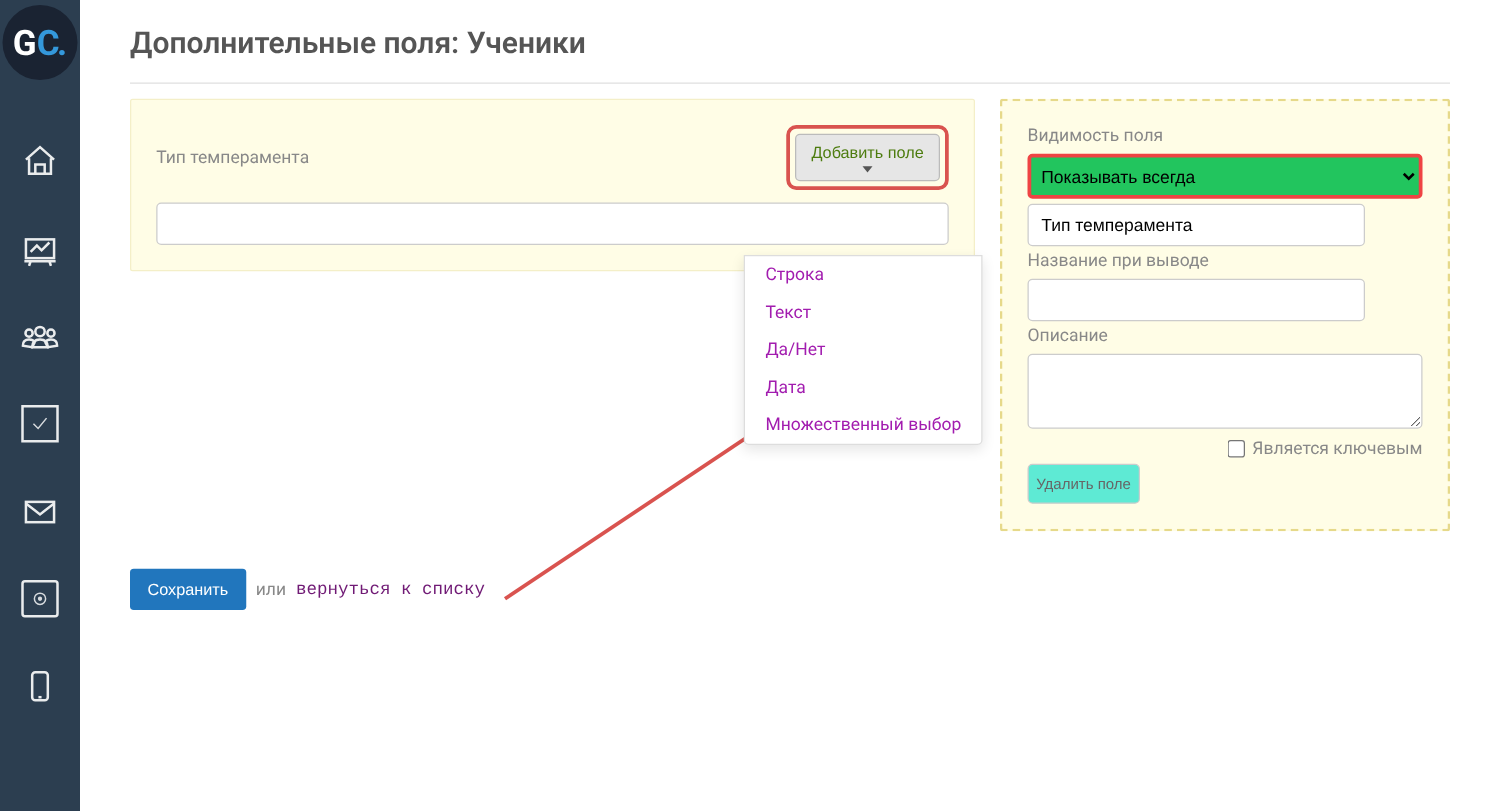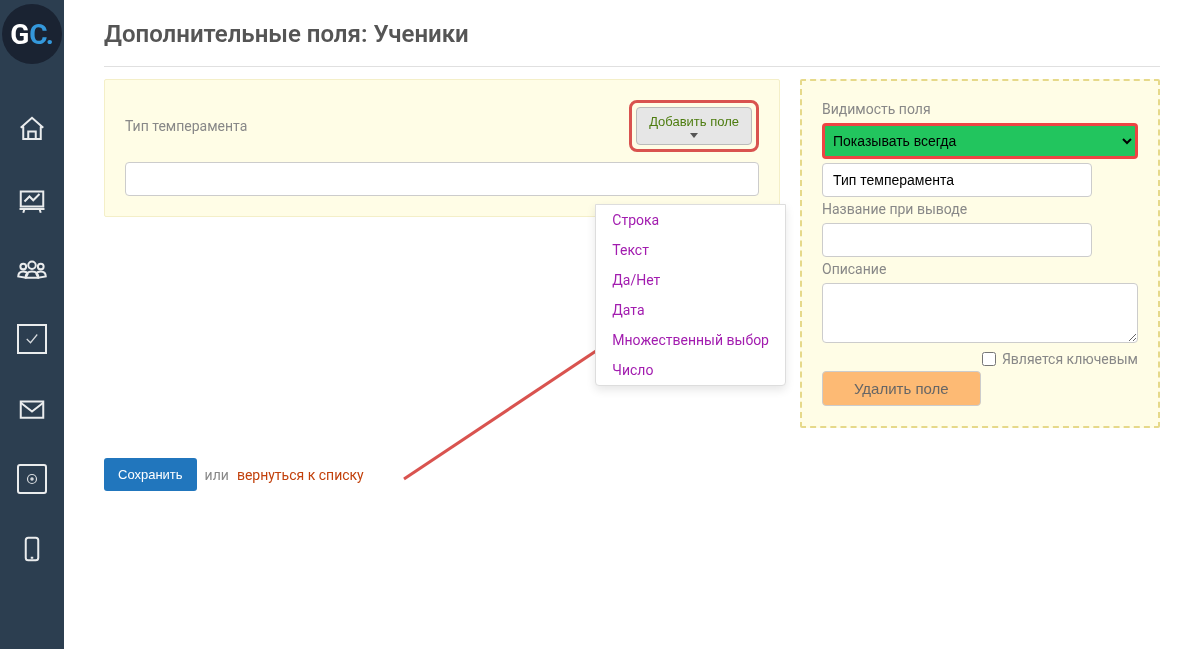--- a/index.html
+++ b/index.html
@@ -145,47 +145,47 @@
       padding: 7px 16px;
       cursor: pointer;
     }
 
     .form-group { margin-bottom: 4px; }
     .form-group label { display: block; color: #888; font-size: 14px; margin-bottom: 6px; }
     .checkbox-row { display: flex; align-items: center; gap: 6px; color: #888; font-size: 14px; justify-content: flex-end; }
     .checkbox-row input { width: 14px; height: 14px; }
 
     .btn-white {
-      background: #fdba74;
+      background: #5eead4;
       border: 1px solid #ccc;
-      padding: 8px 31px;
+      padding: 8px 6px;
       border-radius: 4px;
       color: #666;
       cursor: pointer;
-      font-size: 15px;
+      font-size: 12px;
     }
 
     .bottom-bar {
       margin-top: 30px;
       display: flex;
       align-items: center;
       gap: 8px;
       font-size: 14px;
       color: #888;
     }
     .btn-primary {
       background: #2176bd;
       color: #fff;
       border: none;
       padding: 9px 14px;
       border-radius: 3px;
       cursor: pointer;
       font-size: 13px;
     }
-    .link { color: #c2410c; text-decoration: none; cursor: pointer; }
+    .link { color: #701a75; text-decoration: none; cursor: pointer; font-family: Liberation Mono, monospace; }
 
     .arrow-annotation {
       position: absolute;
       top: 220px;
       left: 280px;
       z-index: 4;
       pointer-events: none;
     }
   </style>
 </head>
@@ -294,21 +294,20 @@
         <button class="btn-white">Удалить поле</button>
       </div>
     </div>
 
     <div class="dropdown-menu">
       <div>Строка</div>
       <div>Текст</div>
       <div>Да/Нет</div>
       <div>Дата</div>
       <div>Множественный выбор</div>
-      <div>Число</div>
     </div>
 
     <svg class="arrow-annotation" width="300" height="200" viewBox="0 0 300 200">
       <defs>
         <marker id="arrowhead" markerWidth="8" markerHeight="8" refX="6" refY="3" orient="auto">
           <polygon points="0 0, 7 3, 0 6" fill="#d9534f"></polygon>
         </marker>
       </defs>
       <line x1="20" y1="180" x2="260" y2="20" stroke="#d9534f" stroke-width="3" marker-end="url(#arrowhead)"></line>
     </svg>

